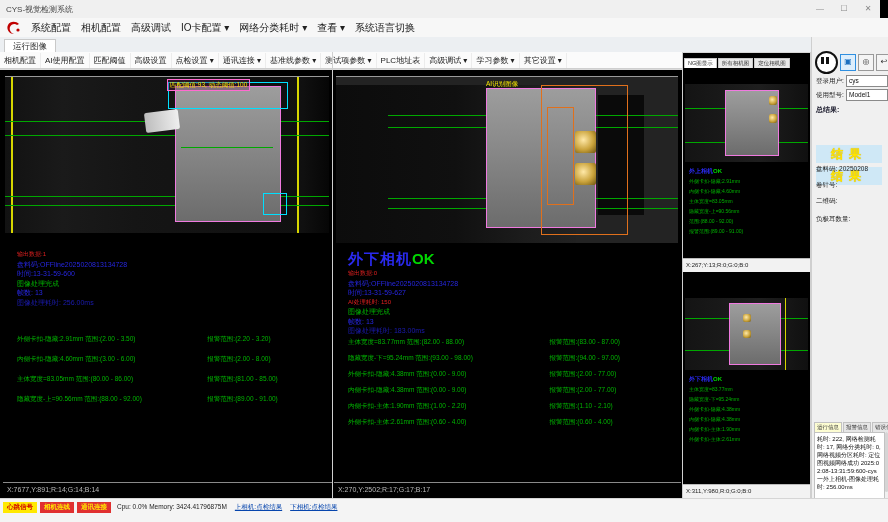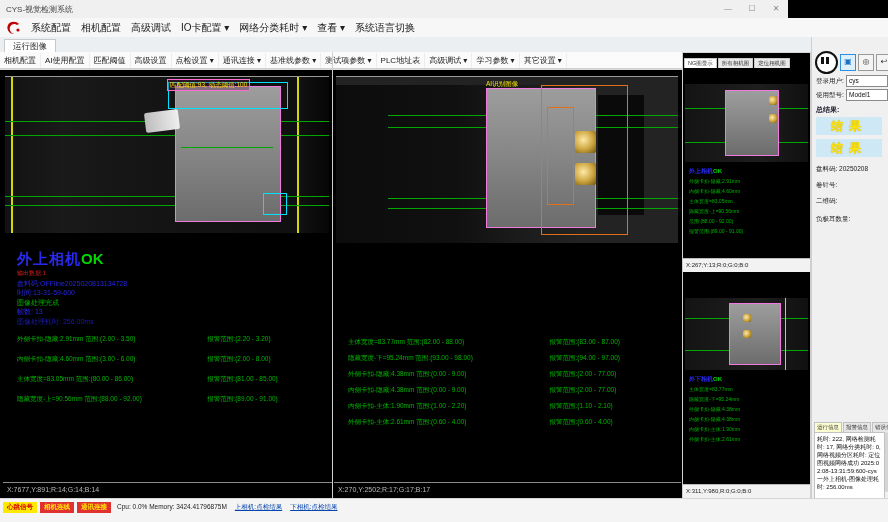--- a/index.html
+++ b/index.html
@@ -1,21 +1,21 @@
 <!DOCTYPE html>
 <html><head>
 <meta charset="utf-8">
 <style>
   html,body{margin:0;padding:0;}
   body{width:888px;height:522px;position:relative;overflow:hidden;background:#000;
        font-family:"Liberation Sans","DejaVu Sans",sans-serif;-webkit-font-smoothing:antialiased;}
   .abs{position:absolute;}
 
   
-  .titlebar{left:0;top:0;width:788px;height:18px;background:#f0f0f0;border-bottom:1px solid #e2e2e2;}
+  .titlebar{left:0;top:0;width:848px;height:18px;background:#f0f0f0;border-bottom:1px solid #e2e2e2;padding-left:32px;}
   .titlebar .title{position:absolute;left:6px;top:4px;font-size:8px;color:#444;}
   .winbtns{position:absolute;right:4px;top:2px;display:flex;gap:8px;}
   .winbtn{width:16px;height:13px;font-size:8px;color:#888;text-align:center;line-height:13px;}
   .menubar{left:0;top:18px;width:888px;height:19px;background:#f7f7f7;border-bottom:1px solid #e6e6e6;display:flex;align-items:center;}
   .logo{width:16px;height:14px;margin:0 4px 0 6px;position:relative;}
   .logo svg{display:block;}
   .menu-item{font-size:10px;color:#222;padding:0 5px;line-height:18px;white-space:nowrap;}
   .tabstrip{left:0;top:37px;width:811px;height:15px;background:#eceff2;border-bottom:1px solid #d8d8d8;}
   .tab-run{position:absolute;left:4px;top:2px;height:13px;background:#fff;border:1px solid #c9c9c9;border-bottom:none;
            font-size:8.5px;color:#333;padding:0 8px;line-height:13px;}
@@ -86,21 +86,21 @@
   .pausebtn{width:19px;height:19px;border:2px solid #111;border-radius:50%;background:#fff;position:relative;}
   .pausebtn i{position:absolute;top:4px;width:3px;height:7px;background:#111;}
   .pausebtn i.l{left:4px;} .pausebtn i.r{left:9px;}
   .sqbtn{width:14px;height:15px;border:1px solid #9a9a9a;background:#f4f4f4;font-size:8px;text-align:center;line-height:14px;color:#333;font-family:"DejaVu Sans",sans-serif;}
   .sqbtn.sel{border:1px solid #2f8fe0;background:#ddeefc;color:#1a6fc0;}
   .fieldrow{position:absolute;left:4px;display:flex;align-items:center;}
   .flabel{font-size:6.5px;color:#222;width:30px;white-space:nowrap;}
   .finput{width:38px;height:10px;background:#fff;border:1px solid #8a8a8a;font-size:6.5px;line-height:10px;padding-left:2px;color:#111;}
   .slabel{position:absolute;left:4px;font-size:7px;color:#223;font-weight:bold;white-space:nowrap;}
   .resultbox{position:absolute;left:4px;width:66px;height:18px;background:#cfe8f6;
-             color:#ffe400;font-size:12px;font-weight:bold;text-align:center;line-height:18px;letter-spacing:6px;text-shadow:0 0 1px #b89b00;}
+             color:#ffe400;font-size:12px;font-weight:bold;text-align:center;line-height:18px;letter-spacing:6px;text-shadow:0 0 1px #b89b00;margin-top:28px;}
   .sline{position:absolute;left:4px;font-size:6.5px;color:#222;white-space:nowrap;}
   .logpanel{position:absolute;left:2px;top:385px;width:71px;height:74px;}
   .logtabs{display:flex;}
   .logtab{font-size:5.5px;color:#333;background:#e6e6e6;border:1px solid #c2c2c2;border-bottom:none;padding:1px 2px;margin-right:1px;white-space:nowrap;}
   .logtab.sel{background:#fdfdd2;}
   .logbody{background:#fff;border:1px solid #c2c2c2;height:62px;font-size:6px;line-height:8px;color:#111;padding:2px;overflow:hidden;word-break:break-all;}
   .scrollbar{position:absolute;right:1px;top:395px;width:3px;height:60px;background:#d5d5d5;border-radius:2px;}
 
   
   .statusbar{left:0;top:498px;width:888px;height:24px;background:#f4f4f4;border-top:1px solid #d5d5d5;display:flex;align-items:flex-start;padding-top:3px;box-sizing:border-box;}
@@ -172,21 +172,20 @@
     <div class="hline-g" style="left:0;top:128px;width:324px;"></div>
     <div class="part" style="left:170px;top:9px;width:104px;height:134px;"></div>
     <div class="connector" style="left:140px;top:34px;width:34px;height:20px;"></div>
     <div class="cyanbox" style="left:163px;top:5px;width:118px;height:25px;"></div>
     <div class="cyanbox" style="left:258px;top:116px;width:22px;height:20px;"></div>
     <div class="hline-g" style="left:176px;top:70px;width:92px;"></div>
     <div class="ovl-label" style="left:162px;top:2px;">匹配阈值:93, 动态阈值:100</div>
   </div>
 
   <div class="resblock" style="top:180px;">
-    <div><span class="cam-title">外上相机</span><span class="cam-ok">OK</span></div>
     <div class="ln t-red">输出数据:1</div>
     <div class="ln t-blue">盘料码:OFFline2025020813134728</div>
     <div class="ln t-blue">时间:13-31-59-600</div>
     <div class="ln t-green">图像处理完成</div>
     <div class="ln t-blue">帧数: 13</div>
     <div class="ln t-dimblue">图像处理耗时: 256.00ms</div>
   </div>
 
   <div class="meas-list" style="top:265px;">
     <div class="mrow">
@@ -220,20 +219,30 @@
     <div class="hline-g" style="left:52px;top:121px;width:290px;"></div>
     <div class="hline-g" style="left:52px;top:131px;width:290px;"></div>
     <div class="part" style="left:150px;top:11px;width:108px;height:138px;"></div>
     <div class="orangebox" style="left:205px;top:8px;width:85px;height:148px;"></div>
     <div class="orangebox" style="left:211px;top:30px;width:25px;height:96px;"></div>
     <div class="goldtab" style="left:239px;top:54px;width:21px;height:22px;"></div>
     <div class="goldtab" style="left:239px;top:86px;width:21px;height:22px;"></div>
     <div class="ai-label" style="left:150px;top:3px;">AI识别图像</div>
   </div>
 
+  <div class="resblock" style="top:180px;">
+    <div><span class="cam-title">外下相机</span><span class="cam-ok">OK</span></div>
+    <div class="ln t-red">输出数据:0</div>
+    <div class="ln t-blue">盘料码:OFFline2025020813134728</div>
+    <div class="ln t-blue">时间:13-31-59-627</div>
+    <div class="ln t-red">AI处理耗时: 150</div>
+    <div class="ln t-green">图像处理完成</div>
+    <div class="ln t-blue">帧数: 13</div>
+    <div class="ln t-dimblue">图像处理耗时: 183.00ms</div>
+  </div>
 
   <div class="meas-list" style="top:268px;">
     <div class="mrow">
       <span class="mtext">主体宽度=83.77mm 范围:(82.00 - 88.00)</span>
       <span class="malarm">报警范围:(83.00 - 87.00)</span>
     </div>
     <div class="mrow">
       <span class="mtext">隐藏宽度-下=95.24mm 范围:(93.00 - 98.00)</span>
       <span class="malarm">报警范围:(94.00 - 97.00)</span>
     </div>

